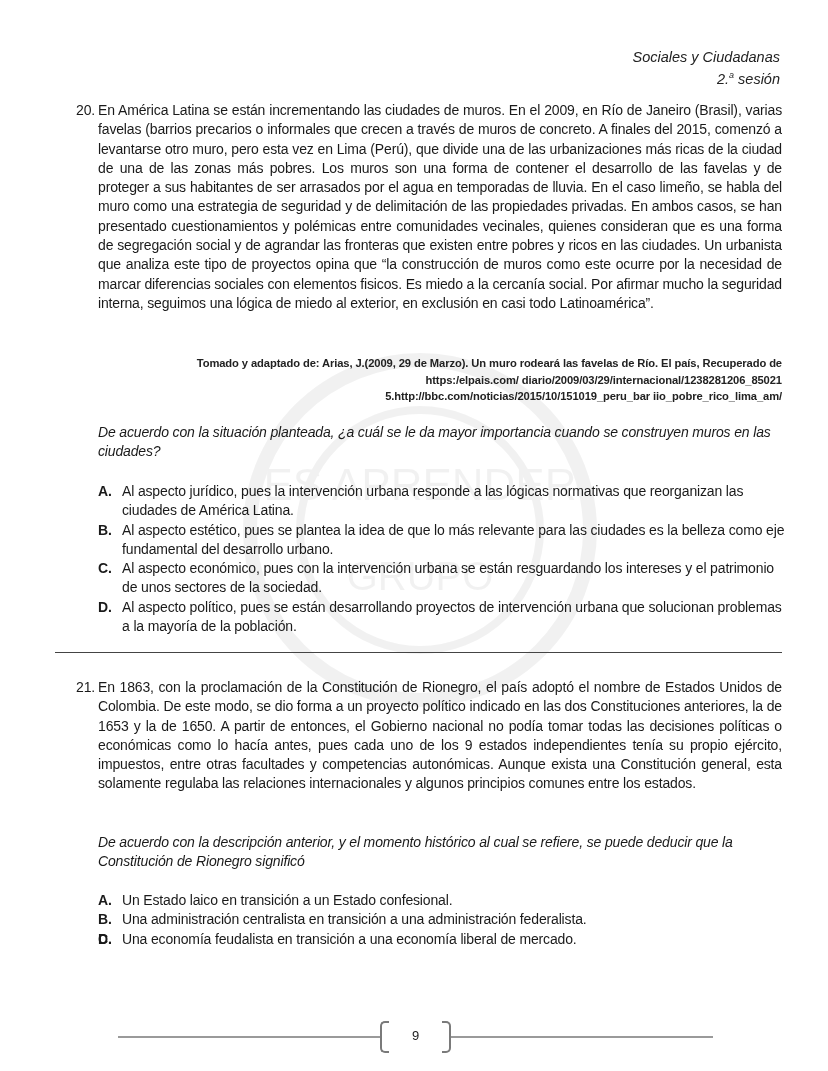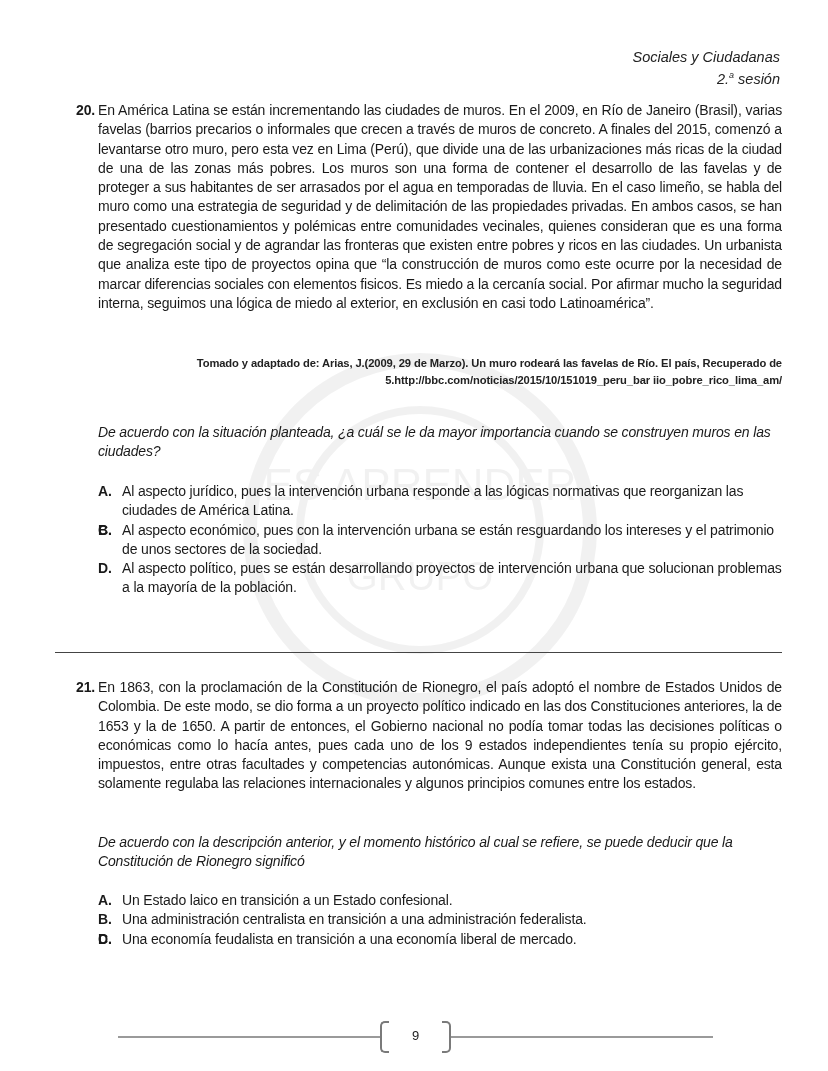--- a/index.html
+++ b/index.html
@@ -13,21 +13,21 @@
     }
     .header {
       position: absolute; right: 48px; top: 48px; text-align: right;
       font-style: italic; font-size: 14.5px; line-height: 18px; color: #222;
     }
     .header sup { font-size: 9px; }
     .q {
       position: absolute; left: 76px; width: 706px;
       font-size: 14px; line-height: 19.3px; letter-spacing: -0.15px;
     }
-    .q .num { position: absolute; left: 0; top: 0; font-weight: bold; text-align: right; }
+    .q .num { position: absolute; left: 0; top: 0; font-weight: normal; text-align: right; }
     .q .body { padding-left: 22px; text-align: justify; }
     .prompt {
       position: absolute; left: 98px; width: 690px;
       font-size: 14px; line-height: 19.3px; letter-spacing: -0.15px; font-style: italic;
     }
     .source {
       position: absolute; right: 46px; top: 355px; text-align: right;
       font-size: 11.2px; line-height: 16.5px; font-weight: bold; color: #222;
       letter-spacing: -0.1px;
     }
@@ -68,28 +68,29 @@
   <div><span>2.</span><sup>a</sup><span> sesión</span></div>
 </div>
 
 <div class="q" style="top:101px;">
   <span class="num">20.</span>
   <div class="body">En América Latina se están incrementando las ciudades de muros. En el 2009, en Río de Janeiro (Brasil), varias favelas (barrios precarios o informales que crecen a través de muros de concreto. A finales del 2015, comenzó a levantarse otro muro, pero esta vez en Lima (Perú), que divide una de las urbanizaciones más ricas de la ciudad de una de las zonas más pobres. Los muros son una forma de contener el desarrollo de las favelas y de proteger a sus habitantes de ser arrasados por el agua en temporadas de lluvia. En el caso limeño, se habla del muro como una estrategia de seguridad y de delimitación de las propiedades privadas. En ambos casos, se han presentado cuestionamientos y polémicas entre comunidades vecinales, quienes consideran que es una forma de segregación social y de agrandar las fronteras que existen entre pobres y ricos en las ciudades. Un urbanista que analiza este tipo de proyectos opina que “la construcción de muros como este ocurre por la necesidad de marcar diferencias sociales con elementos fisicos. Es miedo a la cercanía social. Por afirmar mucho la seguridad interna, seguimos una lógica de miedo al exterior, en exclusión en casi todo Latinoamérica”.</div>
 </div>
 
 <div class="source">
   <div>Tomado y adaptado de: Arias, J.(2009, 29 de Marzo). Un muro rodeará las favelas de Río. El país, Recuperado de</div>
+  <div>https:/elpais.com/ diario/2009/03/29/internacional/1238281206_85021</div>
   <div>5.http://bbc.com/noticias/2015/10/151019_peru_bar iio_pobre_rico_lima_am/</div>
 </div>
 
 <div class="prompt" style="top:423px;">De acuerdo con la situación planteada, ¿a cuál se le da mayor importancia cuando se construyen muros en las ciudades?</div>
 
 <div class="options" style="top:482px;">
   <div class="opt"><span class="letter">A.</span><span>Al aspecto jurídico, pues la intervención urbana responde a las lógicas normativas que reorganizan las ciudades de América Latina.</span></div>
-  <div class="opt"><span class="letter">B.</span></div>
+  <div class="opt"><span class="letter">B.</span><span>Al aspecto estético, pues se plantea la idea de que lo más relevante para las ciudades es la belleza como eje fundamental del desarrollo urbano.</span></div>
   <div class="opt"><span class="letter">C.</span><span>Al aspecto económico, pues con la intervención urbana se están resguardando los intereses y el patrimonio de unos sectores de la sociedad.</span></div>
   <div class="opt"><span class="letter">D.</span><span>Al aspecto político, pues se están desarrollando proyectos de intervención urbana que solucionan problemas a la mayoría de la población.</span></div>
 </div>
 
 <div class="divider"></div>
 
 <div class="q" style="top:678px;">
   <span class="num">21.</span>
   <div class="body">En 1863, con la proclamación de la Constitución de Rionegro, el país adoptó el nombre de Estados Unidos de Colombia. De este modo, se dio forma a un proyecto político indicado en las dos Constituciones anteriores, la de 1653 y la de 1650. A partir de entonces, el Gobierno nacional no podía tomar todas las decisiones políticas o económicas como lo hacía antes, pues cada uno de los 9 estados independientes tenía su propio ejército, impuestos, entre otras facultades y competencias autonómicas. Aunque exista una Constitución general, esta solamente regulaba las relaciones internacionales y algunos principios comunes entre los estados.</div>
 </div>

